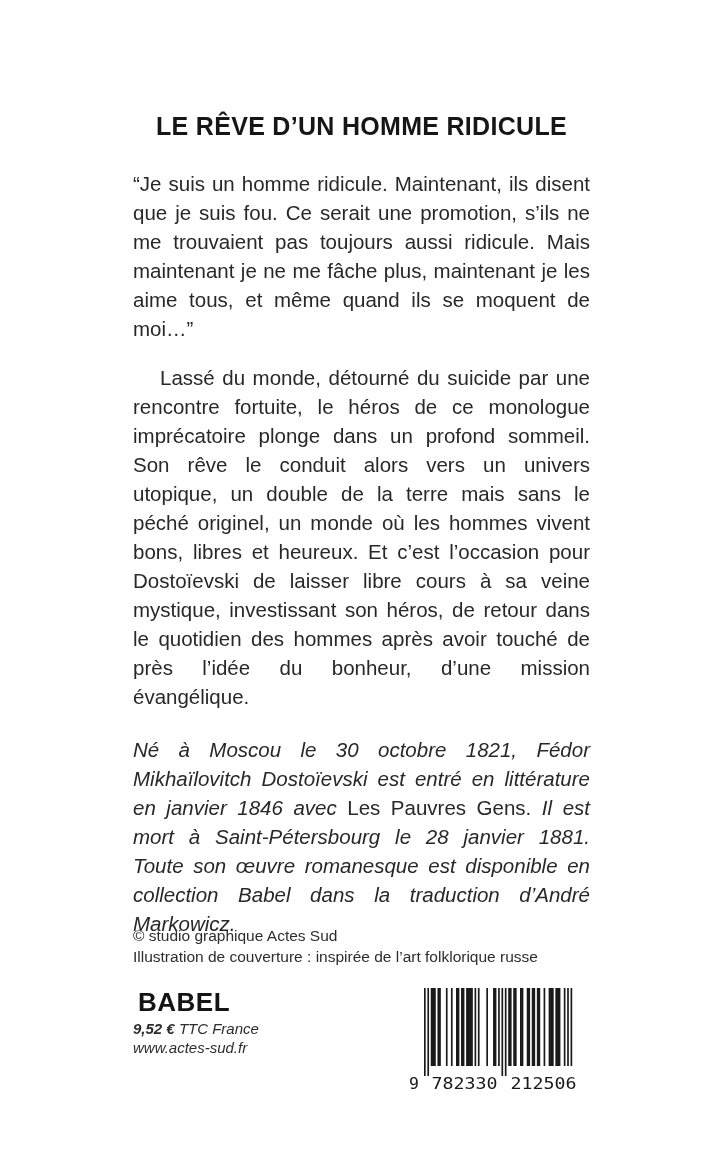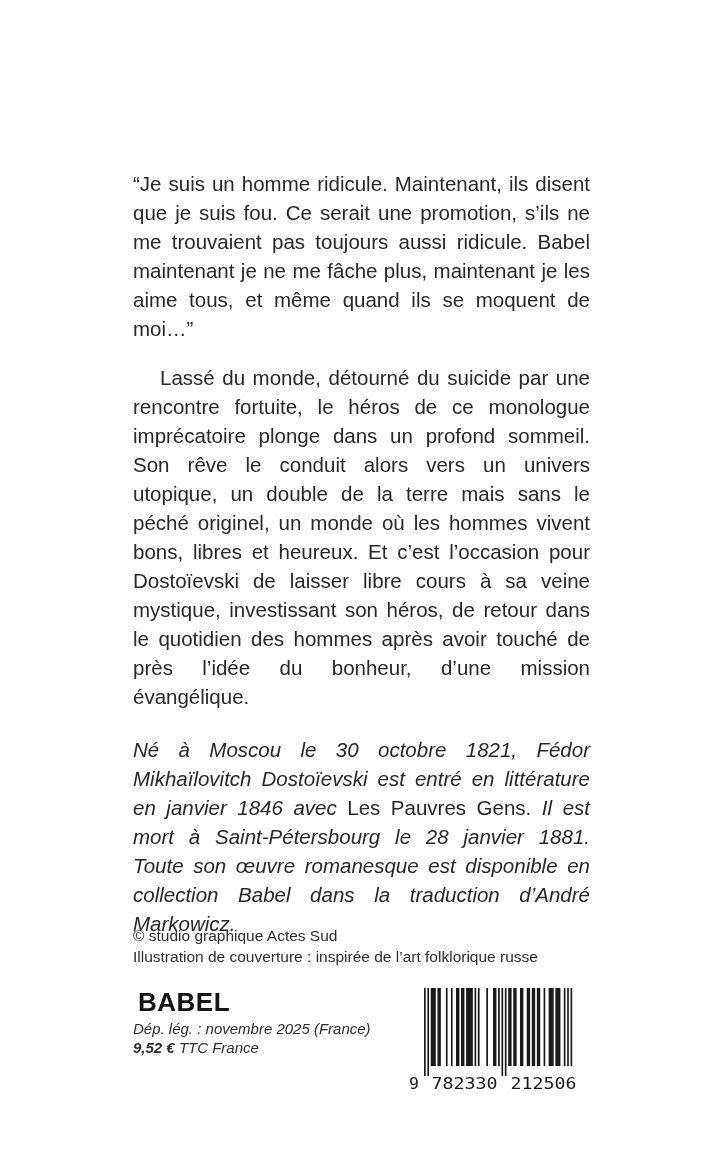--- a/index.html
+++ b/index.html
@@ -38,37 +38,38 @@
   .barcode rect{fill:#1a1a1a;}
   .barcode text{
     fill:#1a1a1a;font-family:"DejaVu Sans Mono",monospace;font-size:16.5px;
   }
 </style>
 </head>
 <body>
 
 <div class="page">
 
+  <h1 class="title">LE RÊVE D’UN HOMME RIDICULE</h1>
 
   <div class="body-column">
-    <p class="para">“Je suis un homme ridicule. Maintenant, ils disent que je suis fou. Ce serait une promotion, s’ils ne me trouvaient pas toujours aussi ridicule. Babel mainte­nant je ne me fâche plus, maintenant je les aime tous, et même quand ils se moquent de moi…”</p>
+    <p class="para">“Je suis un homme ridicule. Maintenant, ils disent que je suis fou. Ce serait une promotion, s’ils ne me trouvaient pas toujours aussi ridicule. Mais mainte­nant je ne me fâche plus, maintenant je les aime tous, et même quand ils se moquent de moi…”</p>
     <p class="para indent">Lassé du monde, détourné du suicide par une rencontre fortuite, le héros de ce monologue impré­catoire plonge dans un profond sommeil. Son rêve le conduit alors vers un univers utopique, un double de la terre mais sans le péché originel, un monde où les hommes vivent bons, libres et heureux. Et c’est l’occasion pour Dostoïevski de laisser libre cours à sa veine mystique, investissant son héros, de retour dans le quotidien des hommes après avoir touché de près l’idée du bonheur, d’une mis­sion évangélique.</p>
     <p class="bio"><span>Né à Moscou le 30 octobre 1821, Fédor Mikhaïlovitch Dostoïevski est entré en littérature en janvier 1846 avec </span><span class="rom">Les Pauvres Gens.</span><span> Il est mort à Saint-Pétersbourg le 28 janvier 1881. Toute son œuvre romanesque est dis­ponible en collection Babel dans la traduction d’André Markowicz.</span></p>
   </div>
 
   <div class="credits">
     <div>© studio graphique Actes Sud</div>
     <div>Illustration de couverture : inspirée de l’art folklorique russe</div>
   </div>
 
   <div class="babel">BABEL</div>
 
   <div class="imprint">
-    <div>Dép. lég. : novembre 2025 (France)</div>
     <div><span class="price">9,52 €</span><span> TTC France</span></div>
+    <div>www.actes-sud.fr</div>
   </div>
 
   <div class="barcode">
     <svg id="barcode-svg" width="192" height="104" viewBox="0 0 192 104" xmlns="http://www.w3.org/2000/svg">
         <rect x="18.00" y="0" width="1.68" height="88"></rect>
         <rect x="21.37" y="0" width="1.68" height="88"></rect>
         <rect x="24.74" y="0" width="5.05" height="78"></rect>
         <rect x="31.47" y="0" width="3.37" height="78"></rect>
         <rect x="39.89" y="0" width="1.68" height="78"></rect>
         <rect x="44.95" y="0" width="1.68" height="78"></rect>

